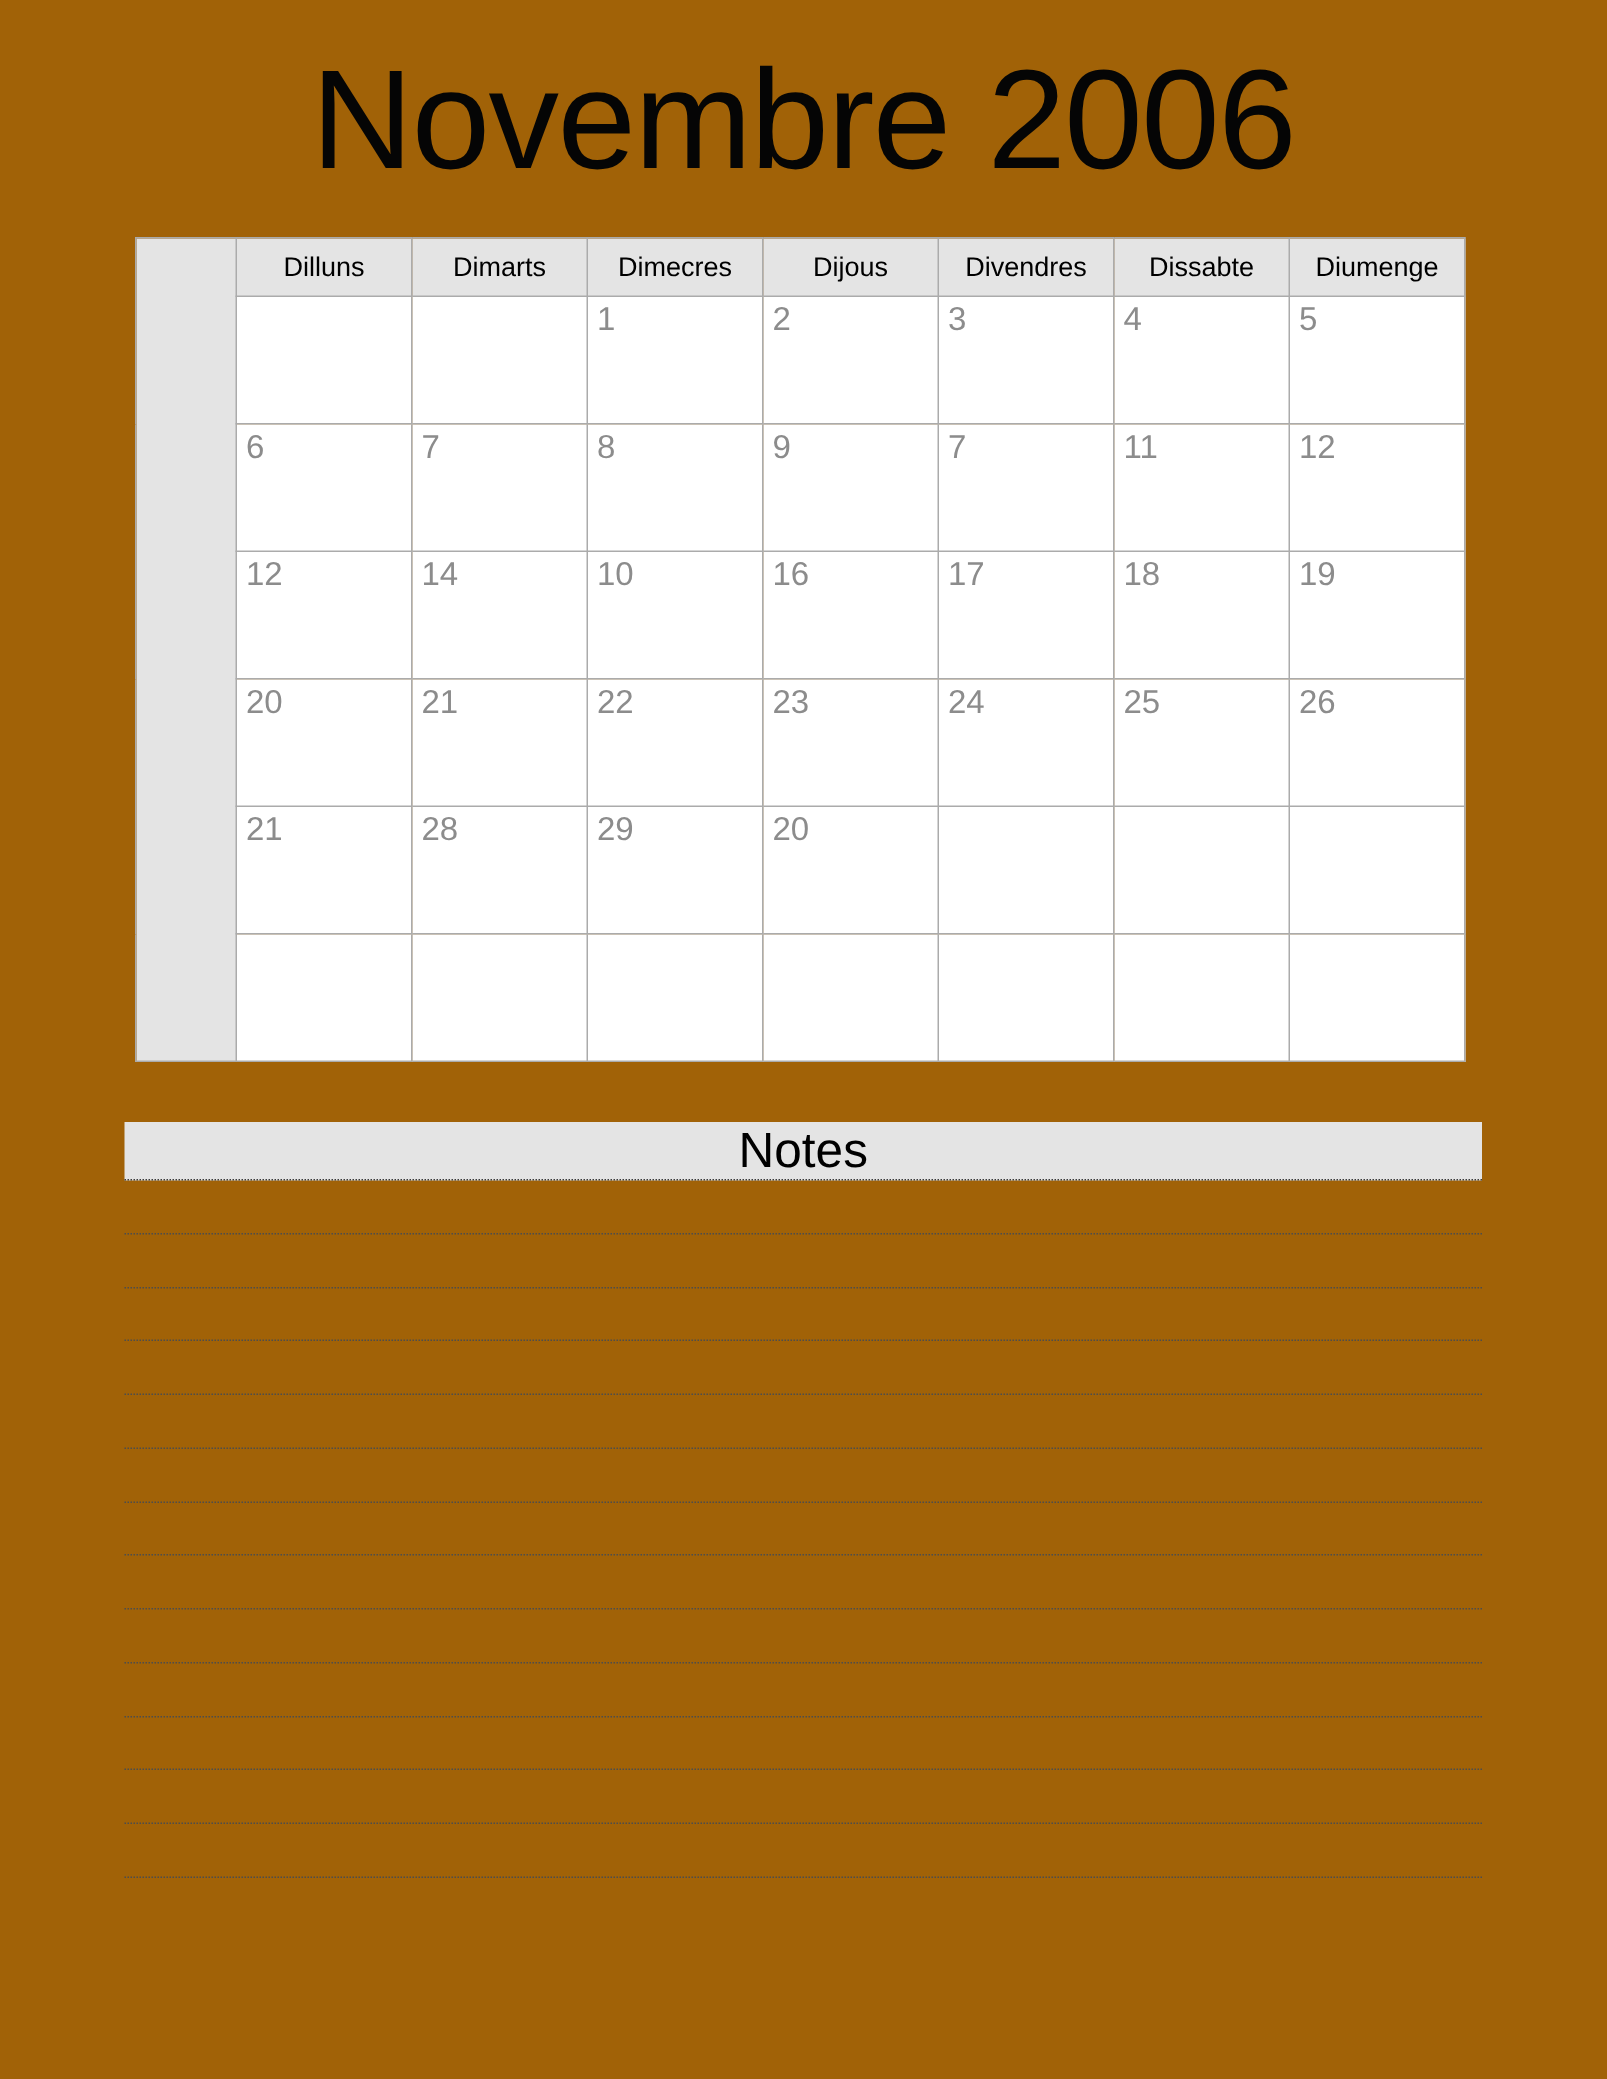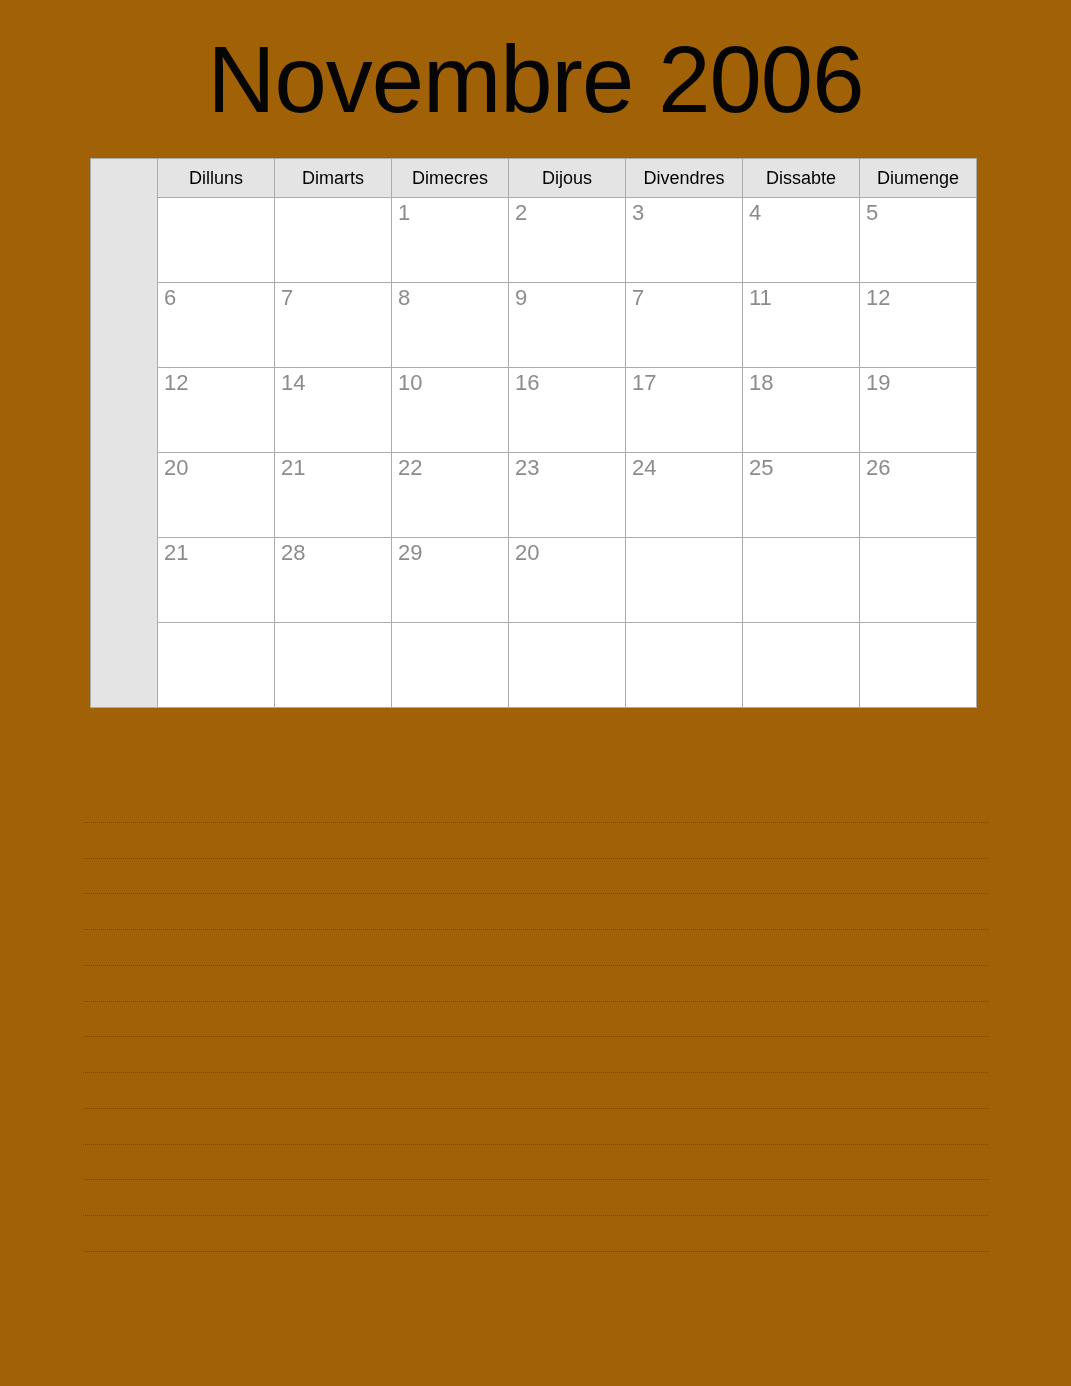--- a/index.html
+++ b/index.html
@@ -174,20 +174,21 @@
         <td class="day-cell"></td>
         <td class="day-cell"></td>
         <td class="day-cell"></td>
         <td class="day-cell"></td>
         <td class="day-cell"></td>
       </tr>
     </tbody>
   </table>
 
 
+  <div class="notes-header">Notes</div>
 
   <div class="notes-lines">
     <div class="note-line"></div>
     <div class="note-line"></div>
     <div class="note-line"></div>
     <div class="note-line"></div>
     <div class="note-line"></div>
     <div class="note-line"></div>
     <div class="note-line"></div>
     <div class="note-line"></div>

